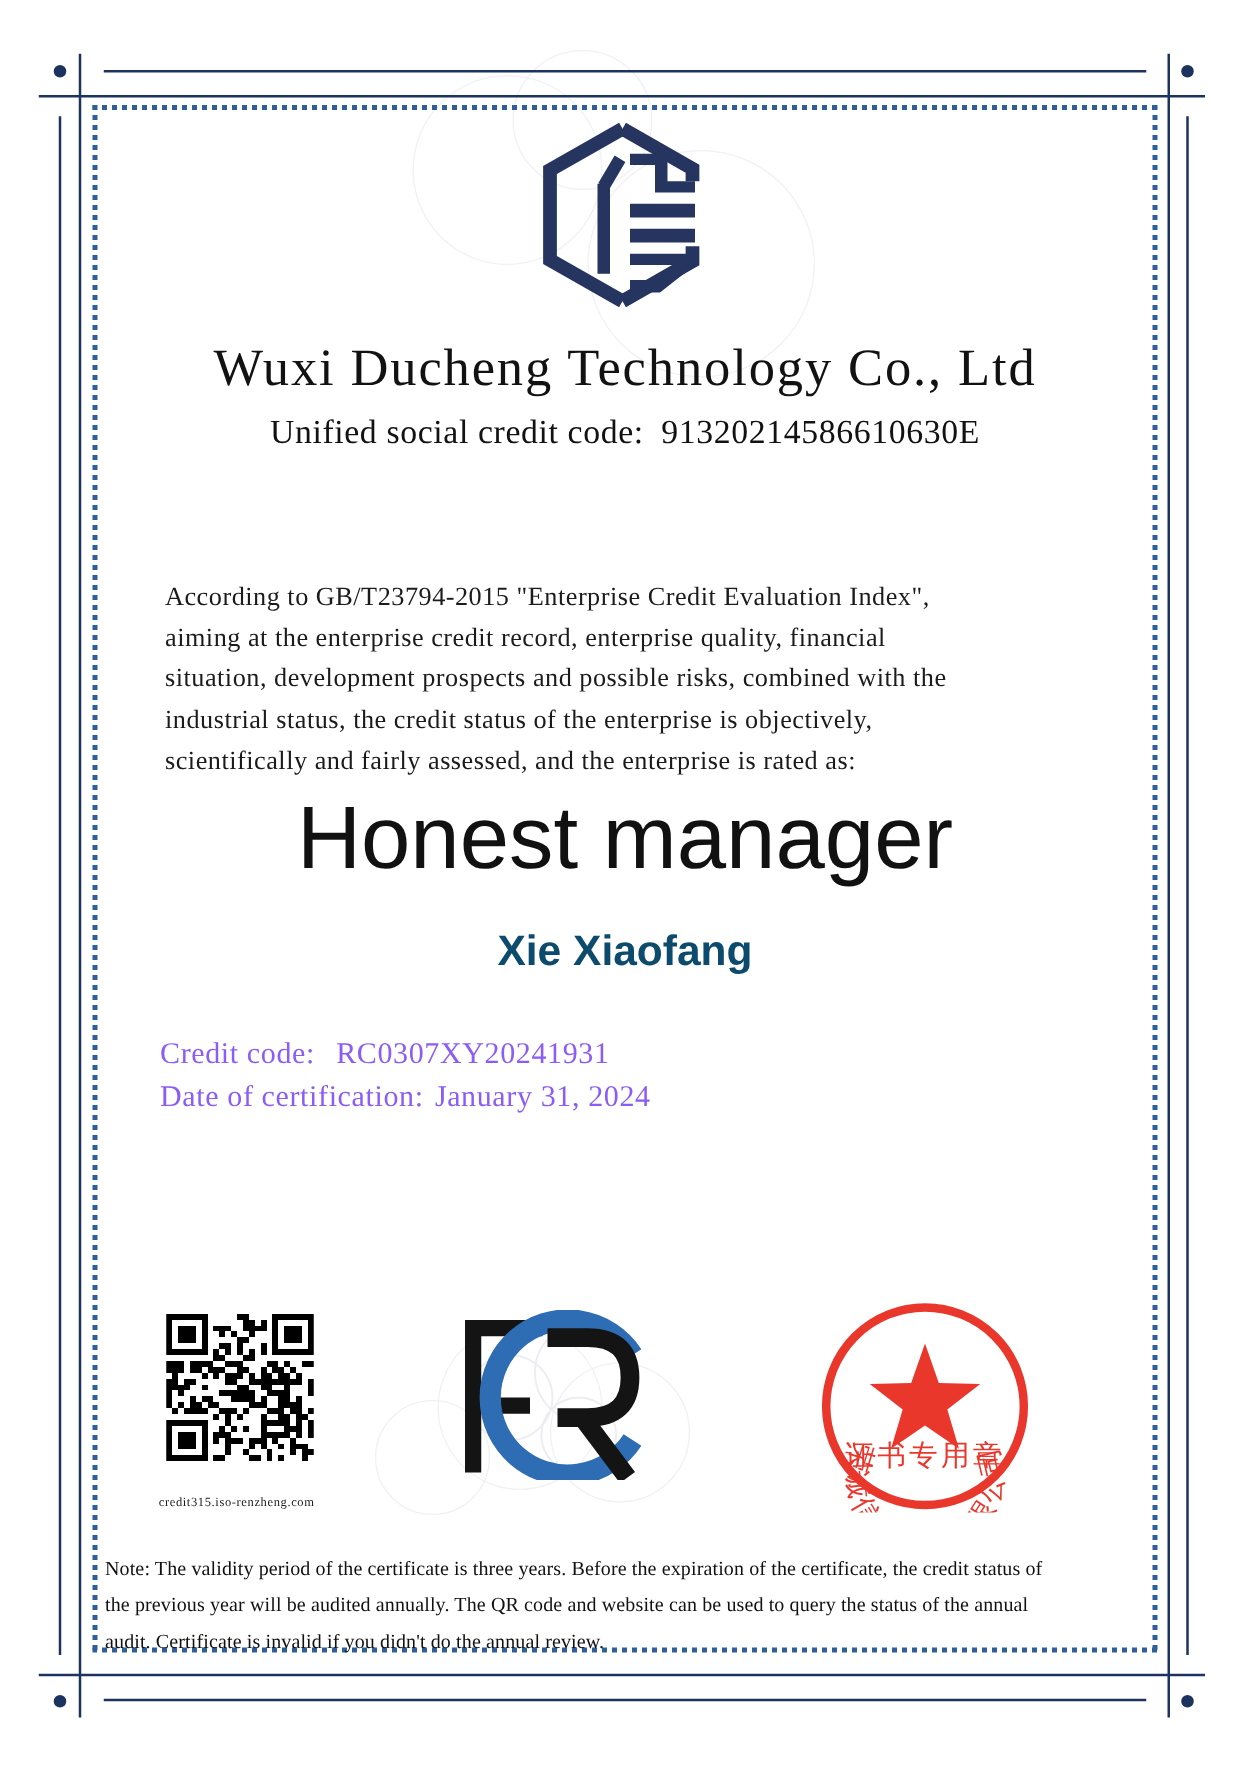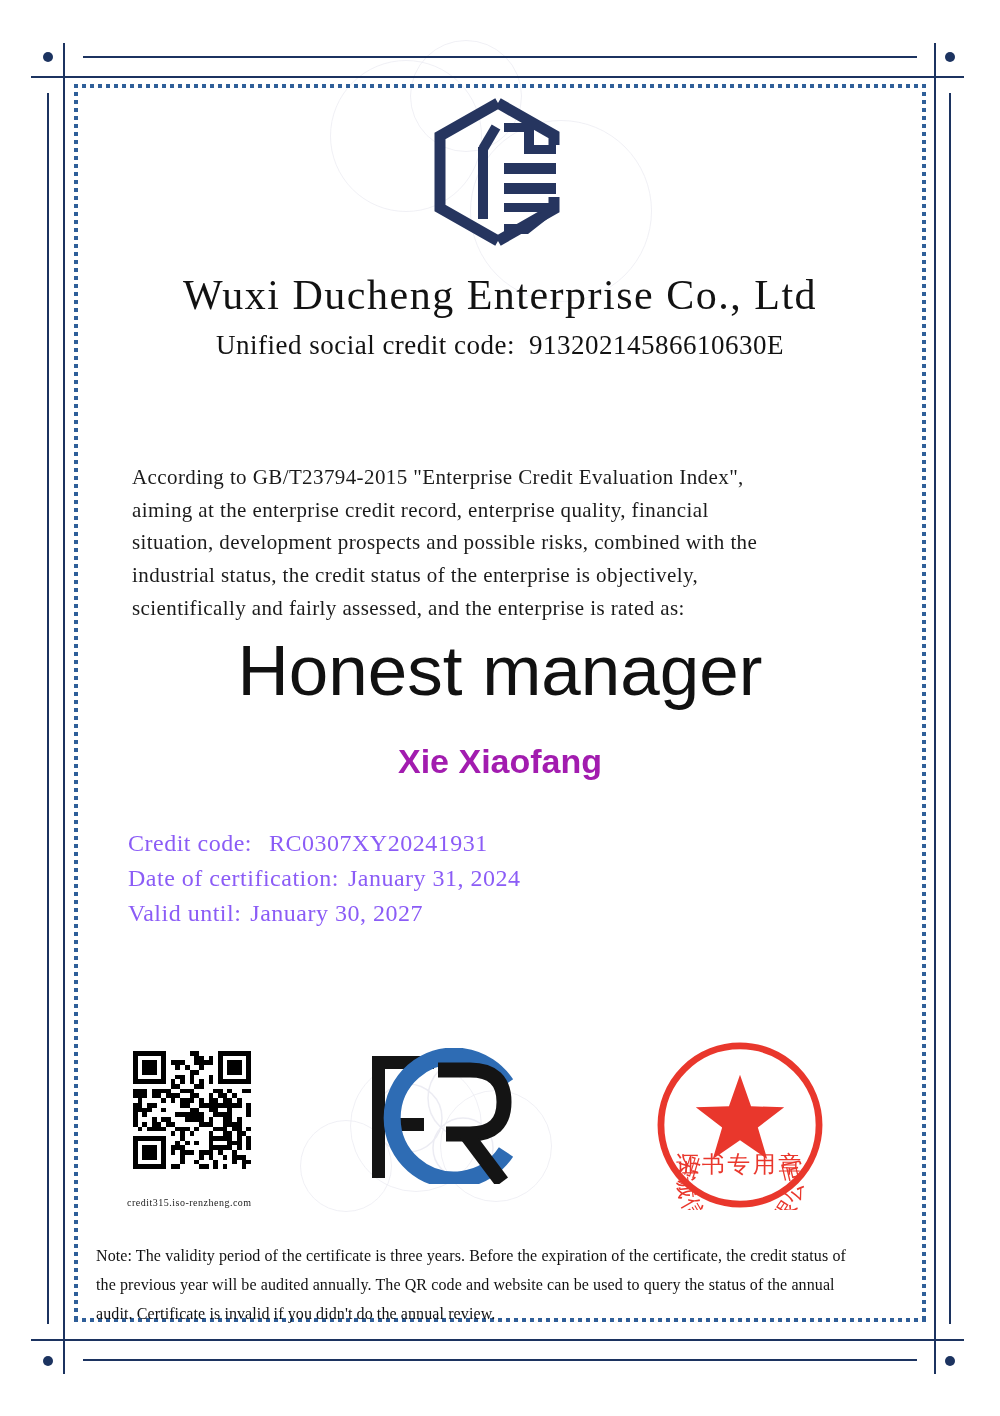--- a/index.html
+++ b/index.html
@@ -26,34 +26,34 @@
   .company{position:absolute;left:0;top:271px;width:1000px;text-align:center;
            font-size:42px;letter-spacing:1.5px;color:#121212;}
   .ucode{position:absolute;left:0;top:330px;width:1000px;text-align:center;
          font-size:27px;letter-spacing:.5px;color:#121212;}
   .ucode .ucv{margin-left:14px;}
   .para{position:absolute;left:132px;top:461px;width:770px;font-size:21px;line-height:32.7px;
         letter-spacing:.4px;white-space:pre-line;color:#1b1b1b;}
   .rating{position:absolute;left:0;top:630px;width:1000px;text-align:center;
           font-family:"Liberation Sans",sans-serif;font-weight:400;font-size:71px;color:#111;}
   .person{position:absolute;left:0;top:742px;width:1000px;text-align:center;
-          font-family:"Liberation Sans",sans-serif;font-weight:700;font-size:34px;color:#a21caf;}
+          font-family:"Liberation Sans",sans-serif;font-weight:700;font-size:34px;color:#0c4a6e;}
   .details{position:absolute;left:128px;top:826px;font-size:24px;letter-spacing:.5px;color:#8b5cf6;}
   .details .dl{height:35px;line-height:35px;}
   .details .dv{margin-left:9px;}
   .details .g2{margin-left:17px;}
 
   .qr{position:absolute;left:133px;top:1051px;width:118px;height:118px;}
   .qr-caption{position:absolute;left:127px;top:1197px;font-size:10px;letter-spacing:.5px;color:#1a1a1a;}
   .rc-logo{position:absolute;left:368px;top:1048px;width:146px;height:136px;}
   .seal{position:absolute;left:655px;top:1040px;width:170px;height:170px;}
   .issuer{position:absolute;left:520px;top:1129px;width:400px;text-align:center;z-index:5;
           font-family:"Liberation Sans",sans-serif;font-size:28px;line-height:43px;color:#1e1e1e;}
   .note{position:absolute;left:84px;top:1242px;width:850px;font-size:16px;line-height:28.8px;
-        letter-spacing:.1px;white-space:pre-line;color:#111;margin-left:12px;}
+        letter-spacing:.1px;white-space:pre-line;color:#111;}
 </style>
 </head>
 <body>
 
 <div class="page">
 
   <div class="wm" style="left:330px;top:60px;width:150px;height:150px;"></div>
   <div class="wm" style="left:470px;top:120px;width:180px;height:180px;"></div>
   <div class="wm" style="left:410px;top:40px;width:110px;height:110px;"></div>
   <div class="wm" style="left:350px;top:1060px;width:130px;height:130px;"></div>
@@ -89,42 +89,39 @@
       <path d="M55,52 L68,30"></path>
     </g>
     <g fill="#26355f">
       <polygon points="76,26 106,26 106,48 128,48 128,57 96,57 96,35 76,35"></polygon>
       <rect x="76" y="66" width="52" height="11"></rect>
       <rect x="76" y="86" width="52" height="11"></rect>
       <polygon points="76,106 128,106 128,115 100,137 76,137 76,127 92,127 114,115 76,115"></polygon>
     </g>
   </svg>
 
-  <div class="company">Wuxi Ducheng Enterprise Co., Ltd</div>
+  <div class="company">Wuxi Ducheng Technology Co., Ltd</div>
   <div class="ucode">
     <span>Unified social credit code:</span><span class="ucv">91320214586610630E</span>
   </div>
 
   <div class="para">According to GB/T23794-2015 "Enterprise Credit Evaluation Index",
 aiming at the enterprise credit record, enterprise quality, financial
 situation, development prospects and possible risks, combined with the
 industrial status, the credit status of the enterprise is objectively,
 scientifically and fairly assessed, and the enterprise is rated as:</div>
   <div class="rating">Honest manager</div>
   <div class="person">Xie Xiaofang</div>
 
   <div class="details">
     <div class="dl">
       <span>Credit code:</span><span class="dv g2">RC0307XY20241931</span>
     </div>
     <div class="dl">
       <span>Date of certification:</span><span class="dv">January 31, 2024</span>
-    </div>
-    <div class="dl">
-      <span>Valid until:</span><span class="dv">January 30, 2027</span>
     </div>
   </div>
 
   <svg id="qr-code-svg" class="qr" viewBox="0 0 25 25" shape-rendering="crispEdges">
       <path d="M0 0h1v1h-1zM1 0h1v1h-1zM2 0h1v1h-1zM3 0h1v1h-1zM4 0h1v1h-1zM5 0h1v1h-1zM6 0h1v1h-1zM12 0h1v1h-1zM13 0h1v1h-1zM18 0h1v1h-1zM19 0h1v1h-1zM20 0h1v1h-1zM21 0h1v1h-1zM22 0h1v1h-1zM23 0h1v1h-1zM24 0h1v1h-1zM0 1h1v1h-1zM6 1h1v1h-1zM13 1h1v1h-1zM14 1h1v1h-1zM16 1h1v1h-1zM18 1h1v1h-1zM24 1h1v1h-1zM0 2h1v1h-1zM2 2h1v1h-1zM3 2h1v1h-1zM4 2h1v1h-1zM6 2h1v1h-1zM8 2h1v1h-1zM9 2h1v1h-1zM10 2h1v1h-1zM13 2h1v1h-1zM14 2h1v1h-1zM15 2h1v1h-1zM16 2h1v1h-1zM18 2h1v1h-1zM20 2h1v1h-1zM21 2h1v1h-1zM22 2h1v1h-1zM24 2h1v1h-1zM0 3h1v1h-1zM2 3h1v1h-1zM3 3h1v1h-1zM4 3h1v1h-1zM6 3h1v1h-1zM9 3h1v1h-1zM11 3h1v1h-1zM14 3h1v1h-1zM18 3h1v1h-1zM20 3h1v1h-1zM21 3h1v1h-1zM22 3h1v1h-1zM24 3h1v1h-1zM0 4h1v1h-1zM2 4h1v1h-1zM3 4h1v1h-1zM4 4h1v1h-1zM6 4h1v1h-1zM12 4h1v1h-1zM13 4h1v1h-1zM18 4h1v1h-1zM20 4h1v1h-1zM21 4h1v1h-1zM22 4h1v1h-1zM24 4h1v1h-1zM0 5h1v1h-1zM6 5h1v1h-1zM9 5h1v1h-1zM10 5h1v1h-1zM12 5h1v1h-1zM16 5h1v1h-1zM18 5h1v1h-1zM24 5h1v1h-1zM0 6h1v1h-1zM1 6h1v1h-1zM2 6h1v1h-1zM3 6h1v1h-1zM4 6h1v1h-1zM5 6h1v1h-1zM6 6h1v1h-1zM8 6h1v1h-1zM10 6h1v1h-1zM12 6h1v1h-1zM14 6h1v1h-1zM16 6h1v1h-1zM18 6h1v1h-1zM19 6h1v1h-1zM20 6h1v1h-1zM21 6h1v1h-1zM22 6h1v1h-1zM23 6h1v1h-1zM24 6h1v1h-1zM8 7h1v1h-1zM9 7h1v1h-1zM13 7h1v1h-1zM14 7h1v1h-1zM0 8h1v1h-1zM1 8h1v1h-1zM2 8h1v1h-1zM4 8h1v1h-1zM5 8h1v1h-1zM6 8h1v1h-1zM7 8h1v1h-1zM10 8h1v1h-1zM11 8h1v1h-1zM12 8h1v1h-1zM17 8h1v1h-1zM18 8h1v1h-1zM20 8h1v1h-1zM23 8h1v1h-1zM24 8h1v1h-1zM0 9h1v1h-1zM1 9h1v1h-1zM2 9h1v1h-1zM4 9h1v1h-1zM5 9h1v1h-1zM7 9h1v1h-1zM8 9h1v1h-1zM9 9h1v1h-1zM12 9h1v1h-1zM13 9h1v1h-1zM16 9h1v1h-1zM18 9h1v1h-1zM19 9h1v1h-1zM21 9h1v1h-1zM1 10h1v1h-1zM6 10h1v1h-1zM8 10h1v1h-1zM10 10h1v1h-1zM11 10h1v1h-1zM12 10h1v1h-1zM14 10h1v1h-1zM16 10h1v1h-1zM17 10h1v1h-1zM19 10h1v1h-1zM20 10h1v1h-1zM22 10h1v1h-1zM0 11h1v1h-1zM1 11h1v1h-1zM3 11h1v1h-1zM4 11h1v1h-1zM10 11h1v1h-1zM11 11h1v1h-1zM14 11h1v1h-1zM15 11h1v1h-1zM16 11h1v1h-1zM17 11h1v1h-1zM18 11h1v1h-1zM19 11h1v1h-1zM20 11h1v1h-1zM21 11h1v1h-1zM22 11h1v1h-1zM24 11h1v1h-1zM0 12h1v1h-1zM1 12h1v1h-1zM2 12h1v1h-1zM3 12h1v1h-1zM6 12h1v1h-1zM12 12h1v1h-1zM13 12h1v1h-1zM16 12h1v1h-1zM17 12h1v1h-1zM20 12h1v1h-1zM24 12h1v1h-1zM0 13h1v1h-1zM2 13h1v1h-1zM9 13h1v1h-1zM10 13h1v1h-1zM11 13h1v1h-1zM12 13h1v1h-1zM13 13h1v1h-1zM14 13h1v1h-1zM17 13h1v1h-1zM18 13h1v1h-1zM19 13h1v1h-1zM20 13h1v1h-1zM24 13h1v1h-1zM0 14h1v1h-1zM4 14h1v1h-1zM6 14h1v1h-1zM7 14h1v1h-1zM11 14h1v1h-1zM12 14h1v1h-1zM13 14h1v1h-1zM14 14h1v1h-1zM16 14h1v1h-1zM19 14h1v1h-1zM20 14h1v1h-1zM22 14h1v1h-1zM0 15h1v1h-1zM2 15h1v1h-1zM4 15h1v1h-1zM5 15h1v1h-1zM7 15h1v1h-1zM8 15h1v1h-1zM14 15h1v1h-1zM15 15h1v1h-1zM16 15h1v1h-1zM19 15h1v1h-1zM20 15h1v1h-1zM21 15h1v1h-1zM22 15h1v1h-1zM1 16h1v1h-1zM3 16h1v1h-1zM4 16h1v1h-1zM5 16h1v1h-1zM6 16h1v1h-1zM9 16h1v1h-1zM10 16h1v1h-1zM11 16h1v1h-1zM13 16h1v1h-1zM17 16h1v1h-1zM18 16h1v1h-1zM19 16h1v1h-1zM21 16h1v1h-1zM22 16h1v1h-1zM24 16h1v1h-1zM8 17h1v1h-1zM10 17h1v1h-1zM12 17h1v1h-1zM16 17h1v1h-1zM19 17h1v1h-1zM20 17h1v1h-1zM22 17h1v1h-1zM23 17h1v1h-1zM0 18h1v1h-1zM1 18h1v1h-1zM2 18h1v1h-1zM3 18h1v1h-1zM4 18h1v1h-1zM5 18h1v1h-1zM6 18h1v1h-1zM10 18h1v1h-1zM16 18h1v1h-1zM17 18h1v1h-1zM18 18h1v1h-1zM19 18h1v1h-1zM20 18h1v1h-1zM22 18h1v1h-1zM24 18h1v1h-1zM0 19h1v1h-1zM6 19h1v1h-1zM9 19h1v1h-1zM11 19h1v1h-1zM13 19h1v1h-1zM16 19h1v1h-1zM20 19h1v1h-1zM21 19h1v1h-1zM22 19h1v1h-1zM24 19h1v1h-1zM0 20h1v1h-1zM2 20h1v1h-1zM3 20h1v1h-1zM4 20h1v1h-1zM6 20h1v1h-1zM8 20h1v1h-1zM9 20h1v1h-1zM10 20h1v1h-1zM16 20h1v1h-1zM17 20h1v1h-1zM18 20h1v1h-1zM19 20h1v1h-1zM20 20h1v1h-1zM22 20h1v1h-1zM24 20h1v1h-1zM0 21h1v1h-1zM2 21h1v1h-1zM3 21h1v1h-1zM4 21h1v1h-1zM6 21h1v1h-1zM8 21h1v1h-1zM10 21h1v1h-1zM11 21h1v1h-1zM12 21h1v1h-1zM14 21h1v1h-1zM15 21h1v1h-1zM16 21h1v1h-1zM18 21h1v1h-1zM21 21h1v1h-1zM0 22h1v1h-1zM2 22h1v1h-1zM3 22h1v1h-1zM4 22h1v1h-1zM6 22h1v1h-1zM10 22h1v1h-1zM14 22h1v1h-1zM16 22h1v1h-1zM19 22h1v1h-1zM21 22h1v1h-1zM22 22h1v1h-1zM23 22h1v1h-1zM0 23h1v1h-1zM6 23h1v1h-1zM10 23h1v1h-1zM13 23h1v1h-1zM17 23h1v1h-1zM21 23h1v1h-1zM23 23h1v1h-1zM24 23h1v1h-1zM0 24h1v1h-1zM1 24h1v1h-1zM2 24h1v1h-1zM3 24h1v1h-1zM4 24h1v1h-1zM5 24h1v1h-1zM6 24h1v1h-1zM8 24h1v1h-1zM9 24h1v1h-1zM14 24h1v1h-1zM15 24h1v1h-1zM17 24h1v1h-1zM19 24h1v1h-1zM23 24h1v1h-1z" fill="#000"></path>
     </svg>
   <div class="qr-caption">credit315.iso-renzheng.com</div>
 
   <svg class="rc-logo" viewBox="0 0 146 136">
     <g fill="none" stroke="#ececf3" stroke-width="1.5">

